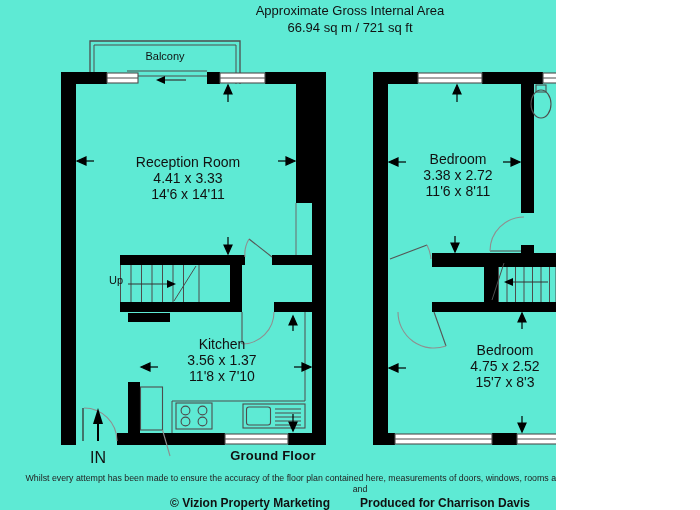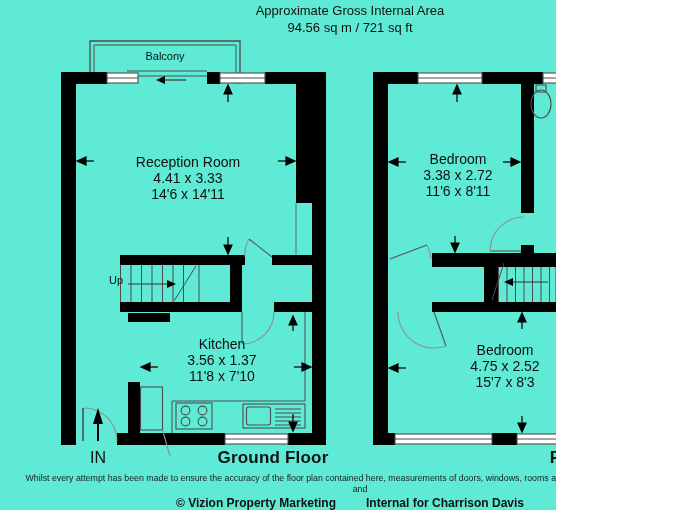--- a/index.html
+++ b/index.html
@@ -3,21 +3,21 @@
 <meta charset="utf-8">
 <style>
   html,body{margin:0;padding:0;background:#fff;}
   .stage{position:relative;width:556px;height:510px;background:#5eead4;overflow:hidden;
          font-family:"Liberation Sans",sans-serif;color:#111;}
   .stage svg{position:absolute;left:0;top:0;}
   .lbl{position:absolute;text-align:center;white-space:nowrap;}
   .hdr{left:0;width:700px;font-size:13px;}
   .room div{font-size:14px;line-height:16px;}
   .small{font-size:11px;}
-  .floorname{font-size:17px;font-weight:bold;letter-spacing:0.2px;text-align:center;}
+  .floorname{font-size:13px;font-weight:bold;letter-spacing:0.2px;text-align:center;}
   .footer{position:absolute;left:0;top:473px;width:700px;text-align:center;}
   .footer .disc{font-size:8.8px;line-height:10.5px;color:#222;padding-left:20px;}
   .footer .cred{margin-top:2px;font-size:12px;font-weight:bold;}
   .footer .cred span{display:inline-block;}
   .footer .cred .gap{width:30px;}
 </style>
 </head>
 <body>
 
 <div class="stage">
@@ -240,21 +240,21 @@
           <line x1="398" y1="368" x2="406" y2="368"></line>
         <path d="M627 368 l-9 -4 v8 z"></path>
           <line x1="618" y1="368" x2="610" y2="368"></line>
         <path d="M522 432 l-4 -9 h8 z"></path>
           <line x1="522" y1="423" x2="522" y2="416"></line>
       </g>
     </g>
   </svg>
 
   <div class="lbl hdr" style="top:3px;">Approximate Gross Internal Area</div>
-  <div class="lbl hdr" style="top:20px;">94.56 sq m / 721 sq ft</div>
+  <div class="lbl hdr" style="top:20px;">66.94 sq m / 721 sq ft</div>
 
   <div class="lbl small" style="left:115px;top:50px;width:100px;">Balcony</div>
 
   <div class="lbl room" style="left:118px;top:154px;width:140px;">
     <div>Reception Room</div>
     <div>4.41 x 3.33</div>
     <div>14'6 x 14'11</div>
   </div>
 
   <div class="lbl room" style="left:152px;top:336px;width:140px;">
@@ -278,16 +278,16 @@
     <div>4.75 x 2.52</div>
     <div>15'7 x 8'3</div>
   </div>
 
   <div class="lbl floorname" style="left:192px;top:448px;width:162px;">Ground Floor</div>
   <div class="lbl floorname" style="left:512px;top:448px;width:162px;">First Floor</div>
 
   <div class="footer">
     <div class="disc">Whilst every attempt has been made to ensure the accuracy of the floor plan contained here, measurements of doors, windows, rooms and any other items are approximate and</div>
     <div class="cred">
-      <span>© Vizion Property Marketing</span><span class="gap"></span><span>Internal for Charrison Davis</span>
+      <span>© Vizion Property Marketing</span><span class="gap"></span><span>Produced for Charrison Davis</span>
     </div>
   </div>
 </div>
 
 </body></html>

